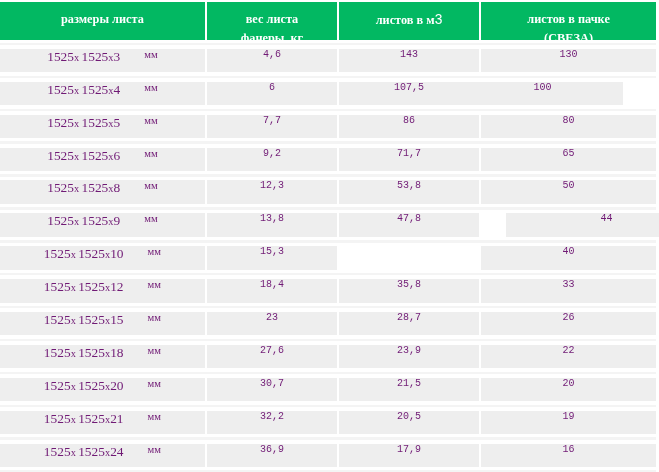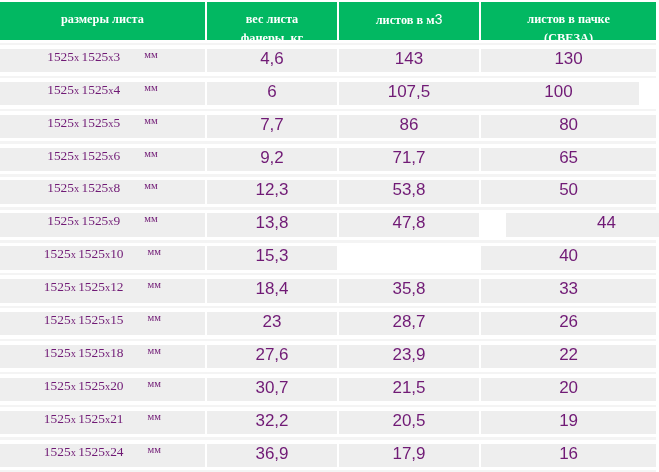--- a/index.html
+++ b/index.html
@@ -48,21 +48,21 @@
     position:absolute;top:0;height:23.4px;
     background:#eeeeee;
     box-sizing:border-box;padding-bottom:6.6px;
     display:flex;align-items:flex-start;justify-content:center;
     color:#701a75;white-space:nowrap;gap:8px;
   }
   .td-size{font-family:"Liberation Serif",serif;font-size:13.4px;}
   .td-size .xsep{font-size:10.4px;}
   .td-size .xsep-wide{margin-right:2.3px;}
   .td-size .unit{font-size:10.6px;margin-left:16px;}
-  .td-num{font-family:Liberation Sans, sans-serif;font-size:17px;}
+  .td-num{font-family:Liberation Mono, monospace;font-size:10px;}
 </style>
 </head>
 <body>
 
 <div id="specs-table">
 
   <div class="thead">
     <div class="th" style="left:0px;width:204.8px">
       <span class="th-l1">размеры листа</span>
     </div>
@@ -99,21 +99,21 @@
       <div class="td td-size" style="left:0px;width:204.8px">
         <span>1525<span class="xsep xsep-wide">х</span>1525<span class="xsep">х</span>4</span>
           <span class="unit">мм</span>
       </div>
       <div class="td td-num" style="left:207.2px;width:129.6px">
         <span>6</span>
       </div>
       <div class="td td-num" style="left:339.2px;width:139.6px">
         <span>107,5</span>
       </div>
-      <div class="td td-num" style="left:478px;width:161px">
+      <div class="td td-num" style="left:462px;width:161px">
         <span>100</span>
       </div>
     </div>
     <div class="tr">
       <div class="td td-size" style="left:0px;width:204.8px">
         <span>1525<span class="xsep xsep-wide">х</span>1525<span class="xsep">х</span>5</span>
           <span class="unit">мм</span>
       </div>
       <div class="td td-num" style="left:207.2px;width:129.6px">
         <span>7,7</span>

